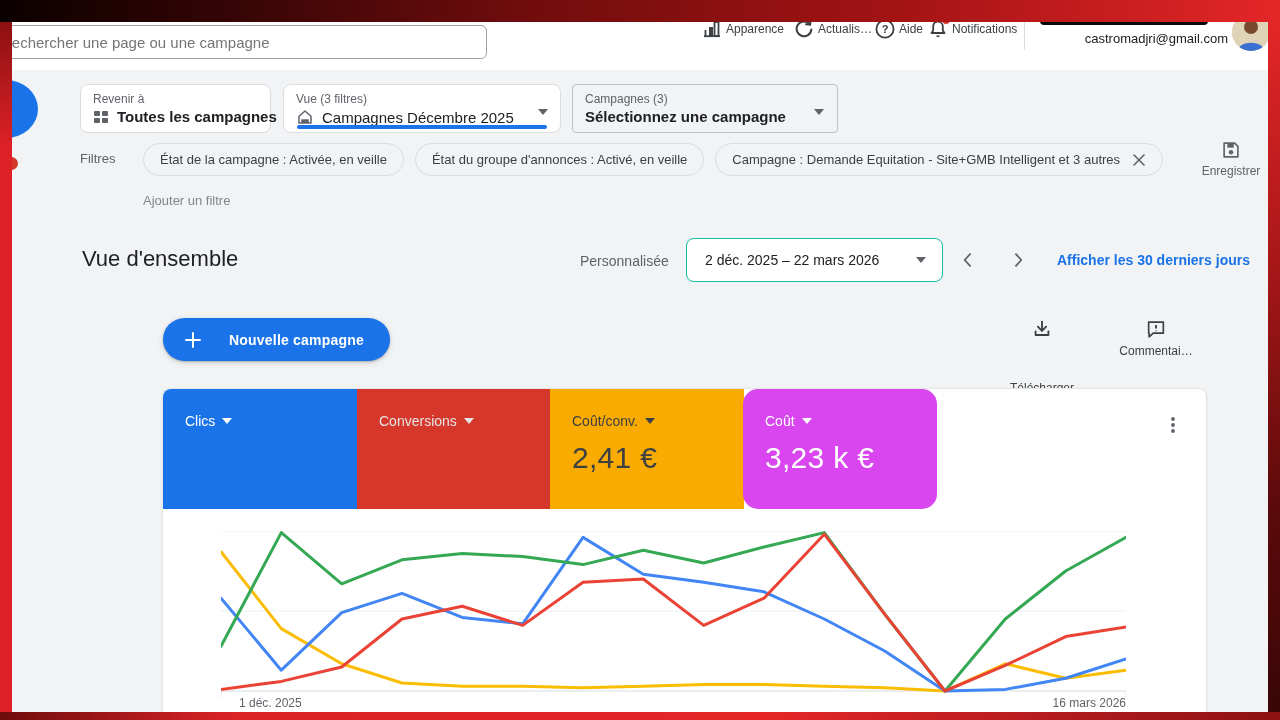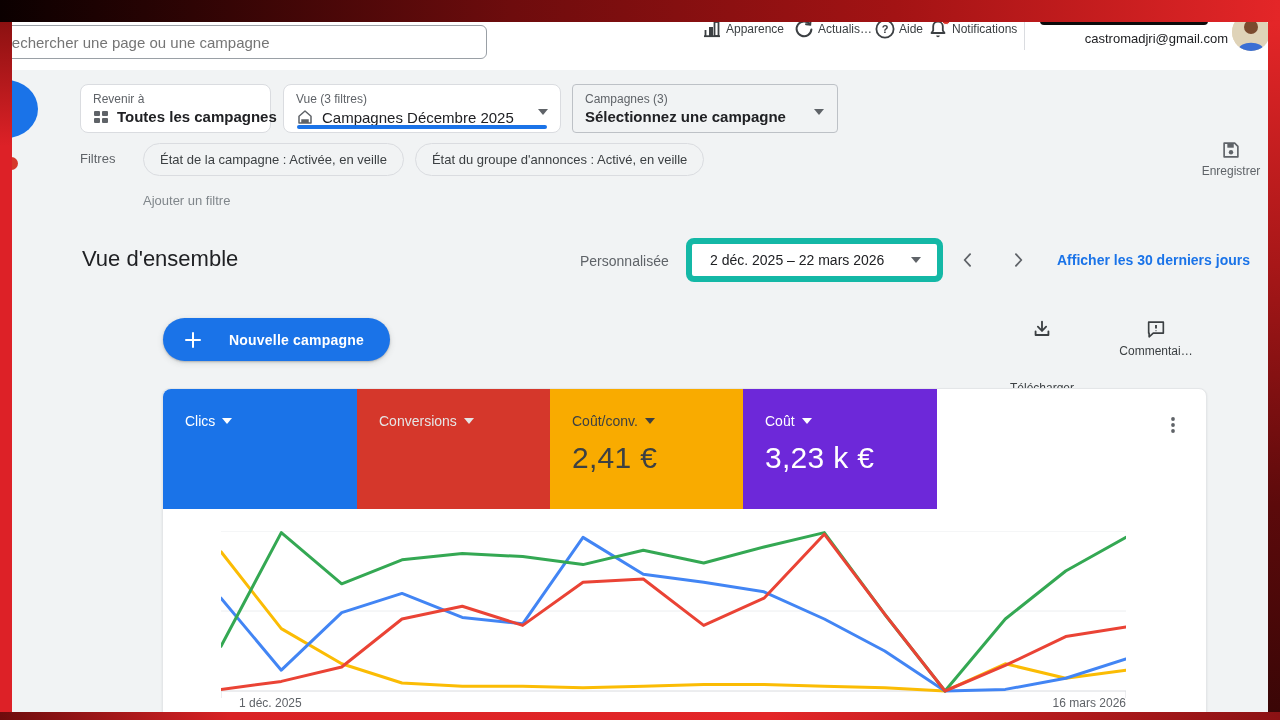--- a/index.html
+++ b/index.html
@@ -71,21 +71,21 @@
     padding:0 16px; font-size:13px; color:#3c4043; white-space:nowrap; cursor:pointer; background:transparent; }
   .chip .x { margin-left:12px; width:14px; height:14px; position:relative; cursor:pointer; }
   #save-block { left:1196px; top:139px; width:70px; display:flex; flex-direction:column; align-items:center;
     gap:3px; cursor:pointer; color:#5f6368; }
   #save-block .lbl { font-size:12px; color:#5f6368; }
   #add-filter { left:143px; top:193px; font-size:13px; color:#80868b; cursor:pointer; }
 
   
   #page-title { left:82px; top:246px; font-size:22px; color:#202124; }
   #date-mode { left:580px; top:253px; font-size:14px; color:#5f6368; }
-  #date-box { left:686px; top:238px; width:257px; height:44px; background:#fff; border:6px solid #14b8a6;
+  #date-box { left:686px; top:238px; width:257px; height:44px; background:#fff; border:1px solid #14b8a6;
     border-radius:8px; display:flex; align-items:center; padding:0 16px 0 18px; cursor:pointer; }
   #date-box .txt { font-size:14px; color:#202124; flex:1; }
   .chev { top:244px; width:32px; height:32px; display:flex; align-items:center; justify-content:center;
     cursor:pointer; color:#5f6368; }
   #chev-prev { left:952px; } #chev-next { left:1002px; }
   #link-30d { left:1057px; top:252px; font-size:14px; font-weight:bold; color:#1a73e8; cursor:pointer; }
 
   
   #new-campaign { left:163px; top:318px; height:43px; border-radius:23px; background:#1a73e8; color:#fff;
     display:flex; align-items:center; gap:26px; padding:0 26px 0 20px; cursor:pointer;
@@ -226,20 +226,29 @@
 
   <div id="filters-label" class="abs">Filtres</div>
 
   <div id="chips" class="abs">
     <div class="chip">
       <span>État de la campagne : Activée, en veille</span>
     </div>
     <div class="chip">
       <span>État du groupe d'annonces : Activé, en veille</span>
     </div>
+    <div class="chip">
+      <span>Campagne : Demande Equitation - Site+GMB Intelligent et 3 autres</span>
+      <span class="x">
+        <svg width="14" height="14" viewBox="0 0 14 14" stroke="#5f6368" stroke-width="1.6" stroke-linecap="round">
+          <line x1="2" y1="2" x2="12" y2="12"></line>
+            <line x1="12" y1="2" x2="2" y2="12"></line>
+        </svg>
+      </span>
+    </div>
   </div>
 
   <div id="save-block" class="abs">
     <span>
       <svg width="22" height="22" viewBox="0 0 24 24" fill="none" stroke="#5f6368" stroke-width="1.8">
         <path d="M4.5 4.5 H16 L19.5 8 V19.5 H4.5 Z" stroke-linejoin="round"></path>
         <rect x="8" y="4.5" width="7" height="5" fill="#5f6368" stroke="none"></rect>
         <circle cx="12" cy="14.5" r="2.4" fill="#5f6368" stroke="none"></circle>
       </svg>
     </span>
@@ -315,21 +324,21 @@
           <span class="caret"></span>
         </div>
     </div>
     <div id="tile-2" class="tile" style="background: rgb(249, 171, 0); color: rgb(60, 64, 67);">
       <div class="tlabel">
           <span>Coût/conv.</span>
           <span class="caret"></span>
         </div>
       <div class="tvalue">2,41 €</div>
     </div>
-    <div id="tile-3" class="tile" style="background: #6d28d9; color: rgb(255, 255, 255);">
+    <div id="tile-3" class="tile" style="background: #d946ef; color: rgb(255, 255, 255); border-radius: 15px;">
       <div class="tlabel">
           <span>Coût</span>
           <span class="caret"></span>
         </div>
       <div class="tvalue">3,23 k €</div>
     </div>
 
     <div id="kebab">
       <svg width="18" height="18" viewBox="0 0 18 18" fill="#5f6368">
         <circle cx="9" cy="3" r="1.9"></circle>

